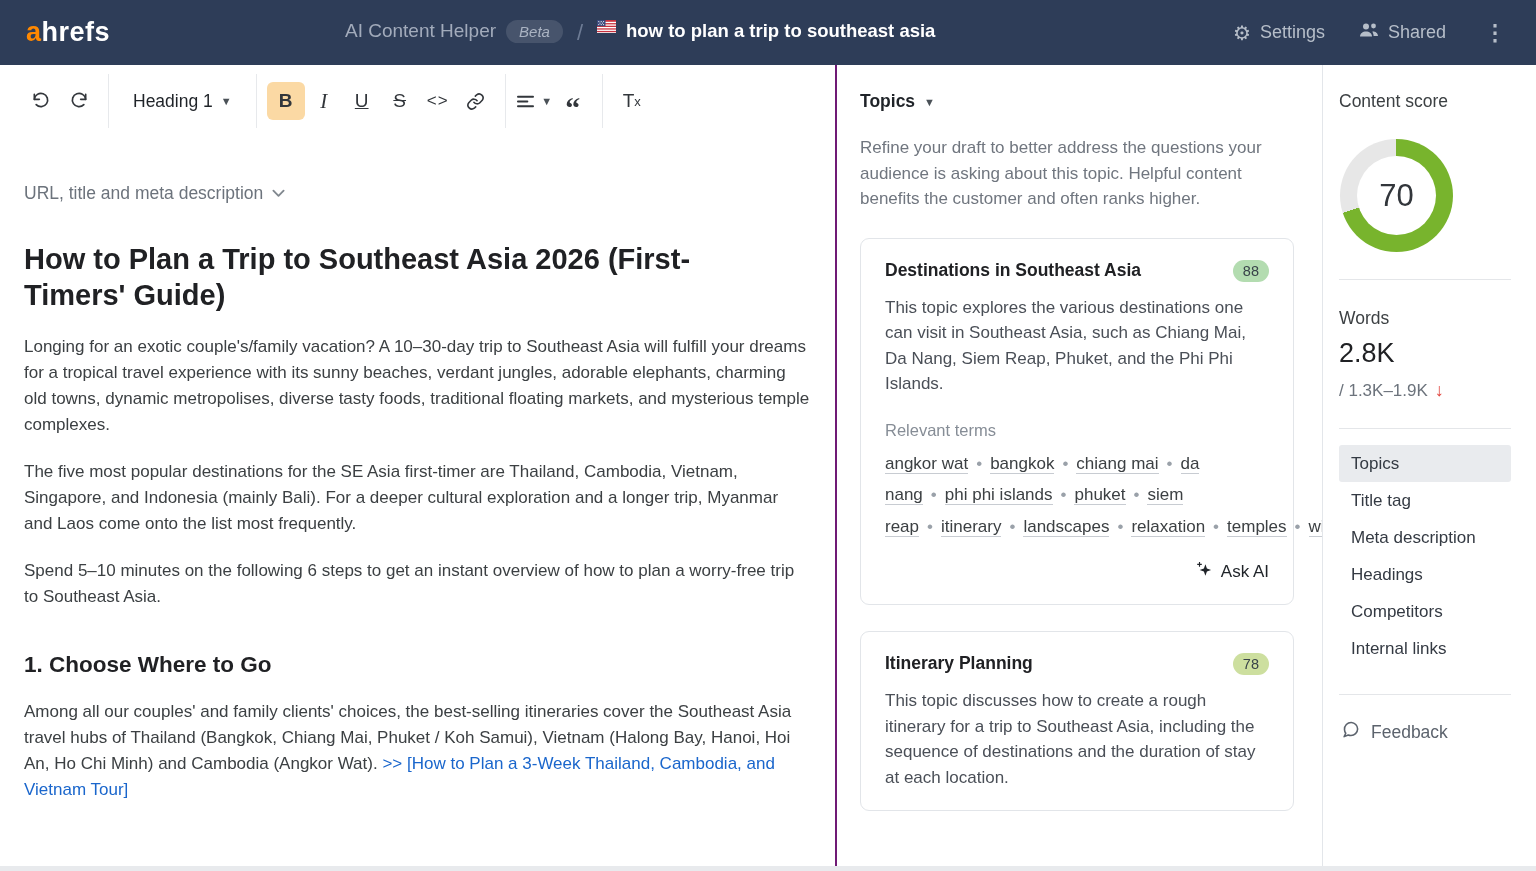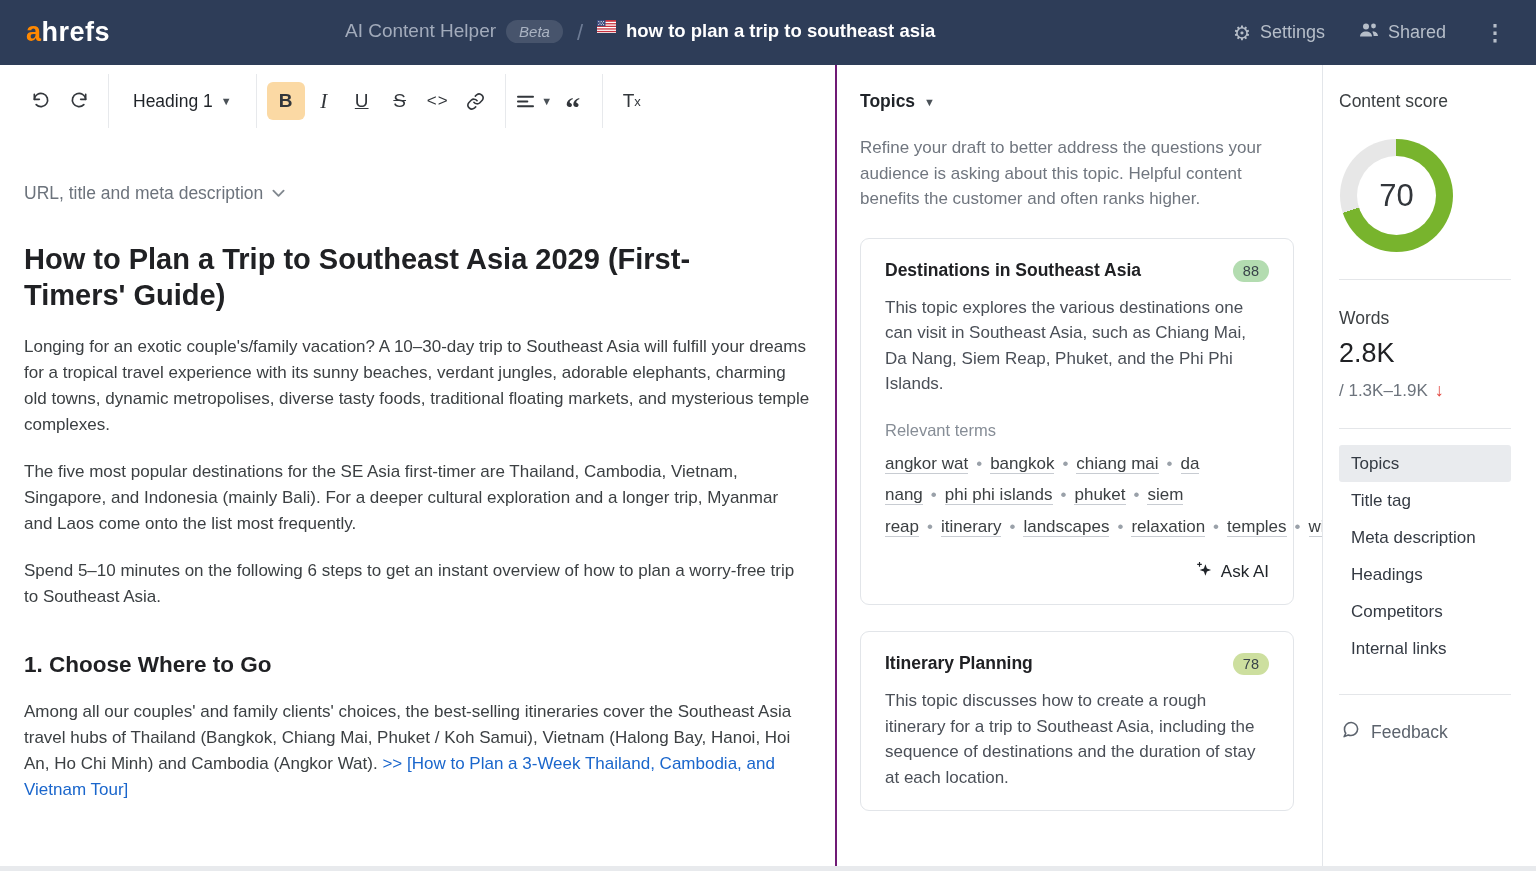--- a/index.html
+++ b/index.html
@@ -208,21 +208,21 @@
       <span class="tb-btn tb-tx">T<sub>x</sub></span>
     </div>
 
     <div class="editor-content">
       <div class="collapse-row">
         <span>URL, title and meta description</span>
         <svg class="icon" width="13" height="9" viewBox="0 0 14 9" style="stroke:#81888f;">
             <path d="M1.5 1.5 7 7l5.5-5.5"></path>
           </svg>
       </div>
-      <h1 class="doc-h1">How to Plan a Trip to Southeast Asia 2029 (First-Timers' Guide)</h1>
+      <h1 class="doc-h1">How to Plan a Trip to Southeast Asia 2026 (First-Timers' Guide)</h1>
       <p class="para">Longing for an exotic couple's/family vacation? A 10–30-day trip to Southeast Asia will fulfill your dreams for a tropical travel experience with its sunny beaches, verdant jungles, adorable elephants, charming old towns, dynamic metropolises, diverse tasty foods, traditional floating markets, and mysterious temple complexes.</p>
       <p class="para">The five most popular destinations for the SE Asia first-timer are Thailand, Cambodia, Vietnam, Singapore, and Indonesia (mainly Bali). For a deeper cultural exploration and a longer trip, Myanmar and Laos come onto the list most frequently.</p>
       <p class="para">Spend 5–10 minutes on the following 6 steps to get an instant overview of how to plan a worry-free trip to Southeast Asia.</p>
       <h2 class="doc-h2">1. Choose Where to Go</h2>
       <p class="para"><span>Among all our couples' and family clients' choices, the best-selling itineraries cover the Southeast Asia travel hubs of Thailand (Bangkok, Chiang Mai, Phuket / Koh Samui), Vietnam (Halong Bay, Hanoi, Hoi An, Ho Chi Minh) and Cambodia (Angkor Wat). </span><span class="inline-link" style="color: rgb(26, 102, 204);">&gt;&gt; [How to Plan a 3-Week Thailand, Cambodia, and Vietnam Tour]</span></p>
     </div>
   </section>
 
   <section class="topics-col">
     <div class="topics-header">

